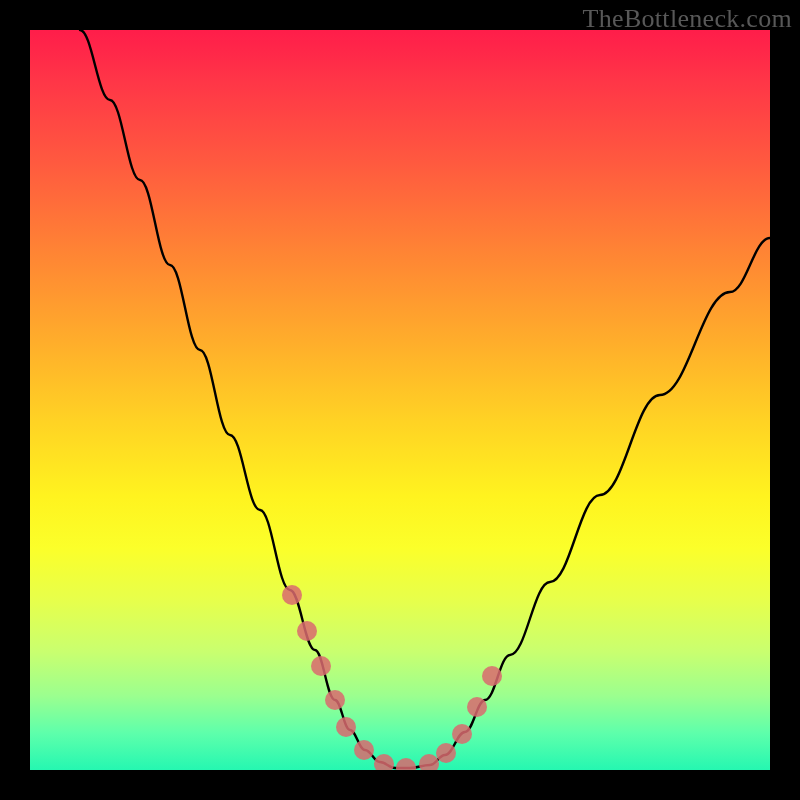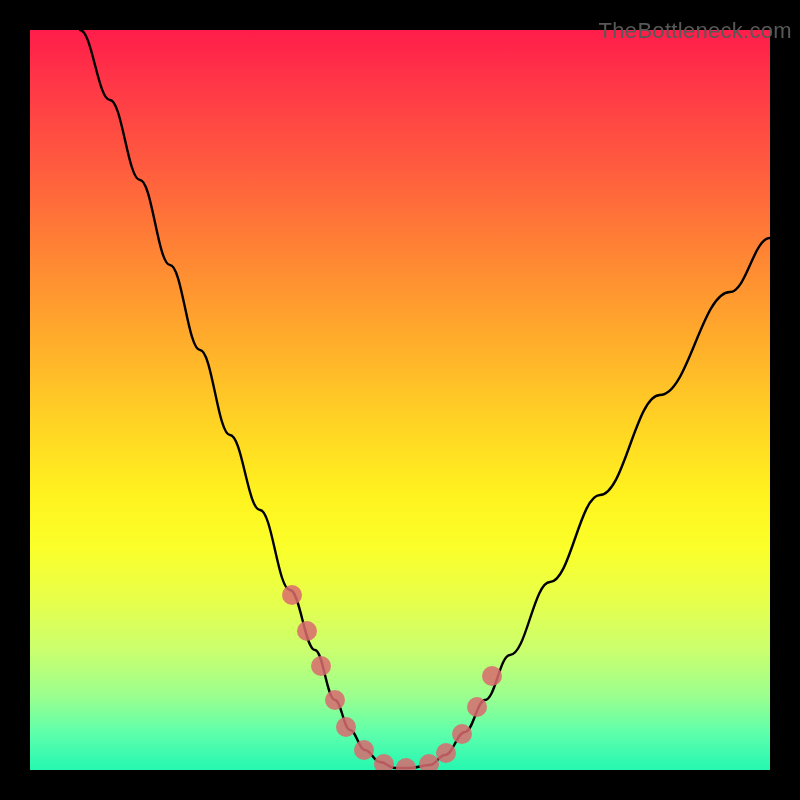--- a/index.html
+++ b/index.html
@@ -37,28 +37,29 @@
       #fbff2a 70%,
       #e7ff4b 77%,
       #c9ff6f 84%,
       #9bff8f 90%,
       #5effab 95%,
       #25f7b1 100%
     );
   }
   .watermark {
     position: absolute;
-    top: 18px;
+    top: 4px;
     right: 8px;
     color: #585858;
-    font-size: 22px;
+    font-size: 26px;
     font-weight: 500;
     letter-spacing: 0.3px;
     z-index: 5;
     background: transparent;
+    font-family: Liberation Serif, serif;
   }
   svg.curve {
     position: absolute;
     left: 0;
     top: 0;
     width: 740px;
     height: 740px;
   }
 </style>
 </head>

